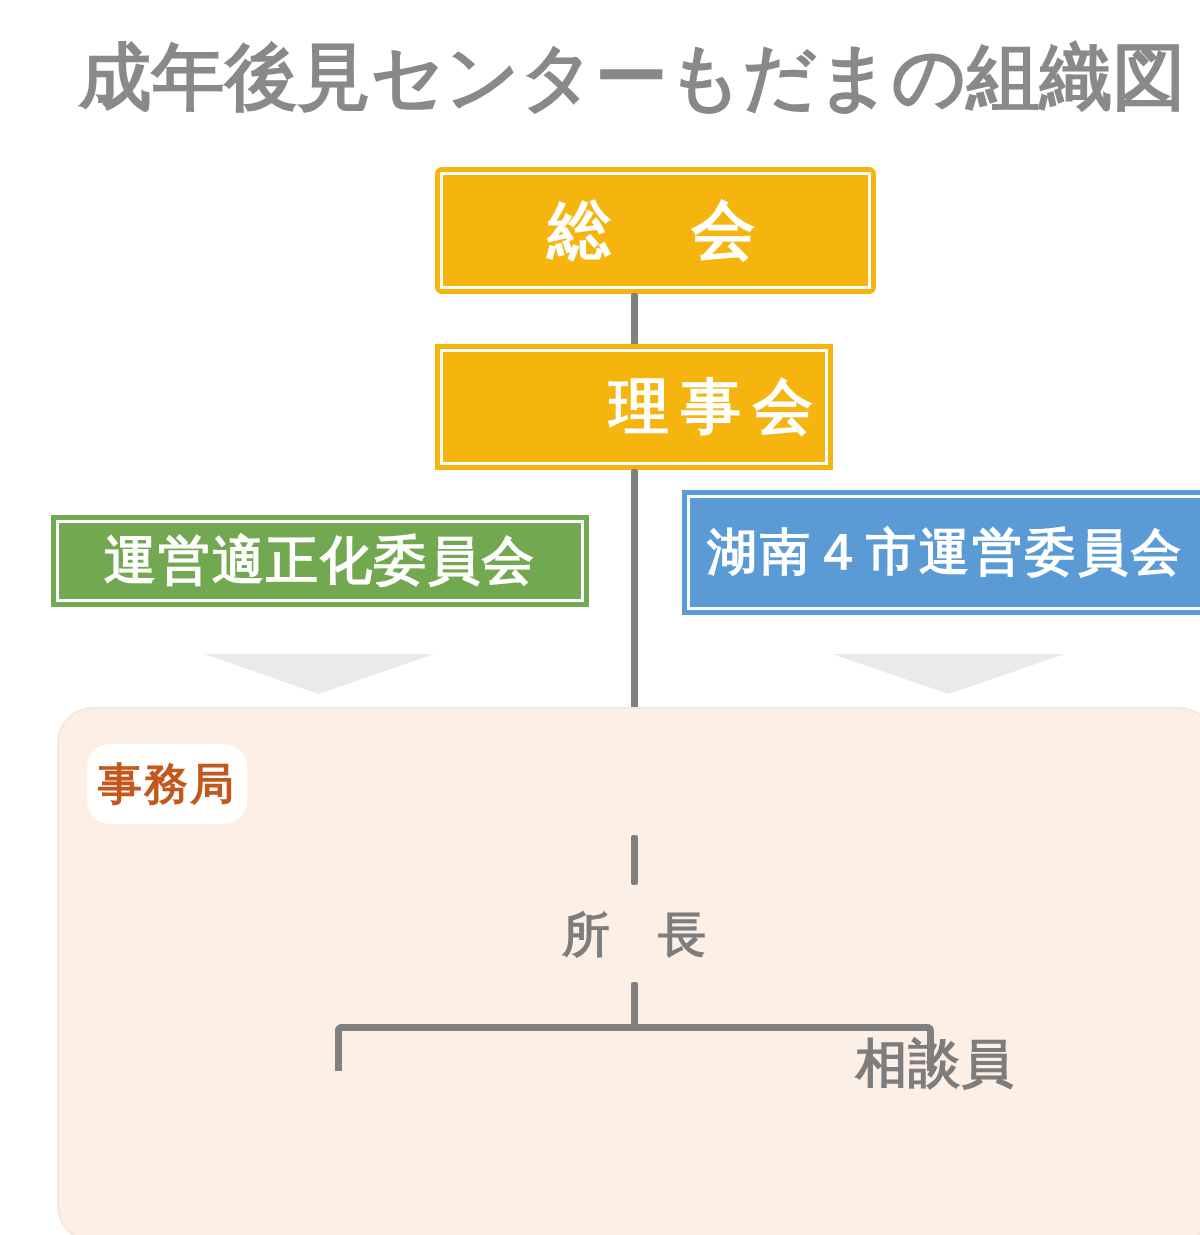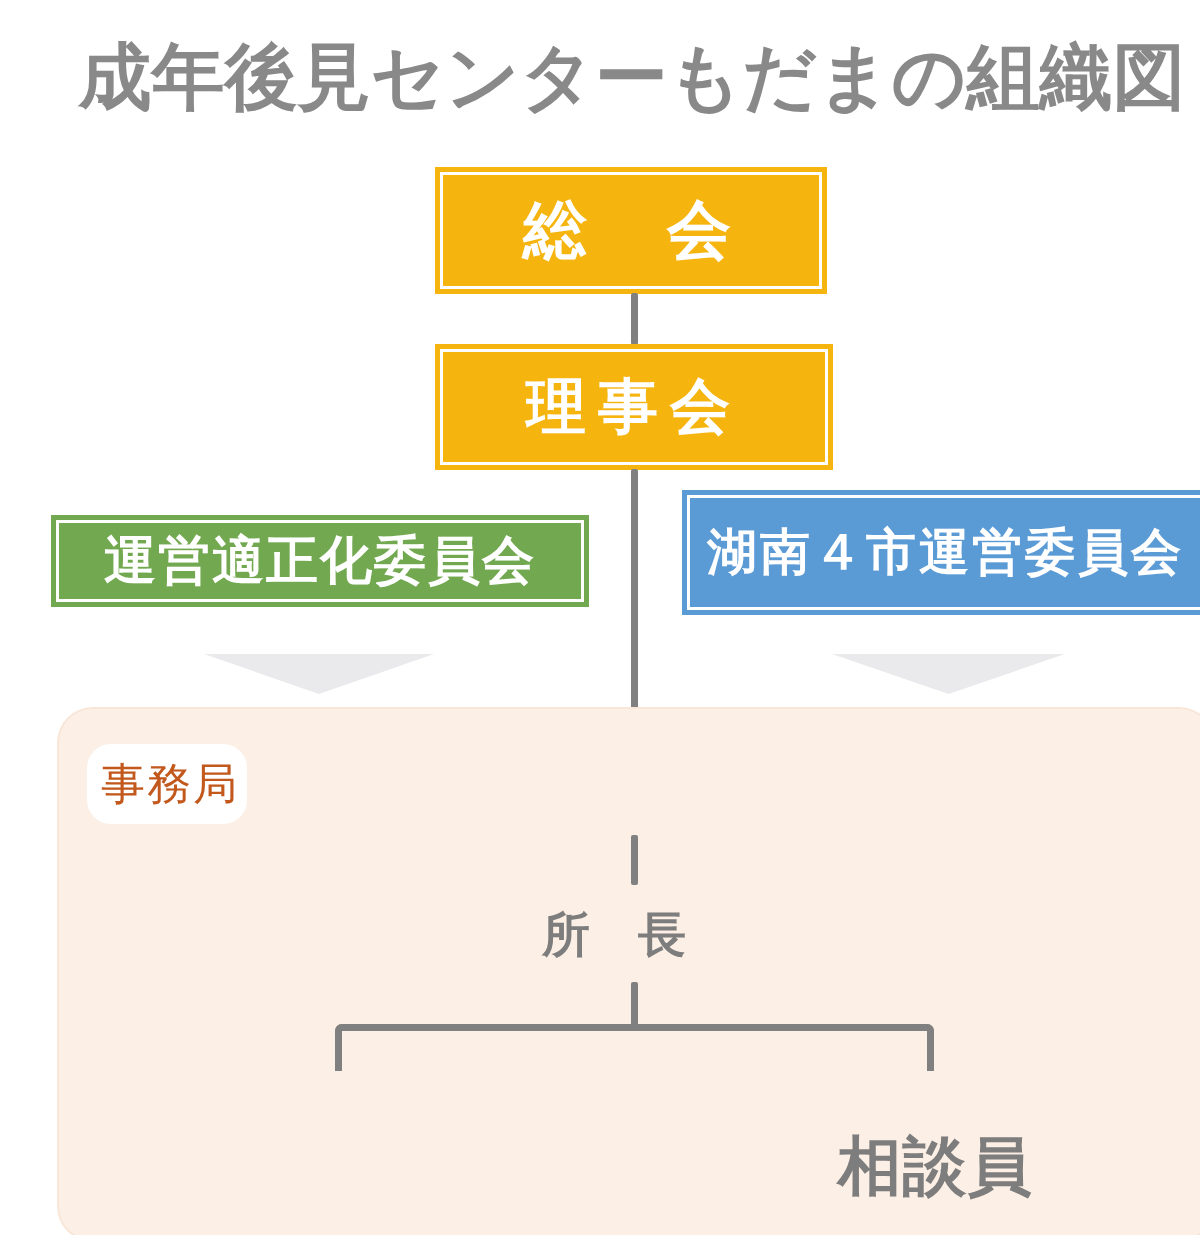--- a/index.html
+++ b/index.html
@@ -24,24 +24,24 @@
   }
 
   
   .frame{
     position:absolute;display:flex;align-items:center;justify-content:center;
     color:#fff;font-weight:bold;white-space:nowrap;
   }
   .frame::after{
     content:"";position:absolute;inset:5px;border:3px solid #fff;pointer-events:none;
   }
-  .box-soukai{left:403px;top:135px;width:392px;height:127px;background:var(--yellow);
-    font-size:64px;letter-spacing:8px;}
+  .box-soukai{left:403px;top:135px;width:441px;height:127px;background:var(--yellow);
+    font-size:64px;letter-spacing:8px;border-radius:7px;}
   .box-rijikai{left:403px;top:312px;width:398px;height:126px;background:var(--yellow);
-    font-size:60px;letter-spacing:12px;}
+    font-size:60px;letter-spacing:12px;justify-content:flex-end;}
   .box-green{left:19px;top:483px;width:538px;height:92px;background:var(--green);
     font-size:52px;letter-spacing:2px;}
   .box-blue{left:650px;top:458px;width:527px;height:125px;background:var(--blue);
     font-size:50px;letter-spacing:3px;}
   .frame span{position:relative;z-index:1;}
 
   
   .vline{position:absolute;width:7px;background:var(--line-gray);border-radius:2px;}
   .v-soukai-rijikai{left:599px;top:261px;height:52px;}
   .v-trunk{left:599px;top:437px;height:269px;}
@@ -65,32 +65,32 @@
 
   
   .panel{
     position:absolute;left:25px;top:675px;width:1158px;height:535px;
     background:var(--panel-pink);border:2px solid var(--panel-border);
     border-radius:36px;
   }
   .office-pill{
     position:absolute;left:55px;top:712px;width:160px;height:80px;
     background:var(--white);border-radius:24px;
-    display:flex;align-items:center;justify-content:flex-end;
-    color:var(--accent-orange);font-size:44px;font-weight:normal;letter-spacing:2px;
+    display:flex;align-items:center;justify-content:center;
+    color:var(--accent-orange);font-size:44px;font-weight:bold;letter-spacing:2px;
   }
 
   .node-label{
     position:absolute;color:var(--text-gray);font-weight:bold;
     text-align:center;white-space:nowrap;line-height:1;
   }
   .lbl-jimukyokucho{left:452px;top:731px;width:300px;font-size:48px;letter-spacing:2px;}
-  .lbl-shocho{left:432px;top:879px;width:300px;font-size:48px;}
+  .lbl-shocho{left:452px;top:879px;width:300px;font-size:48px;}
   .lbl-jimuin{left:157px;top:1058px;width:300px;font-size:52px;letter-spacing:1px;}
-  .lbl-soudanin{left:753px;top:1102px;width:300px;font-size:64px;letter-spacing:1px;}
+  .lbl-soudanin{left:753px;top:1005px;width:300px;font-size:52px;letter-spacing:1px;}
 </style>
 </head>
 <body>
 
 <div class="stage">
 
   <div class="title">成年後見センターもだまの組織図</div>
 
   <div class="frame box-soukai">
     <span>総　会</span>

